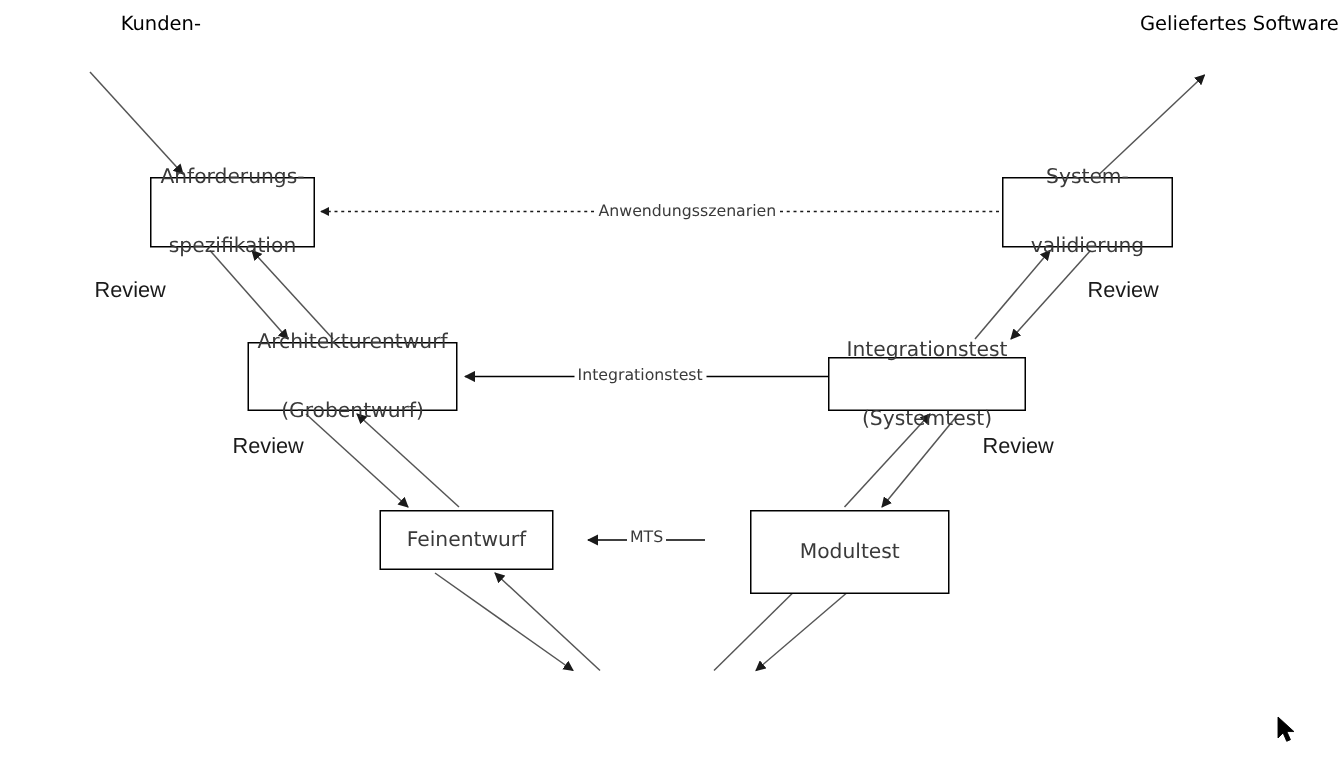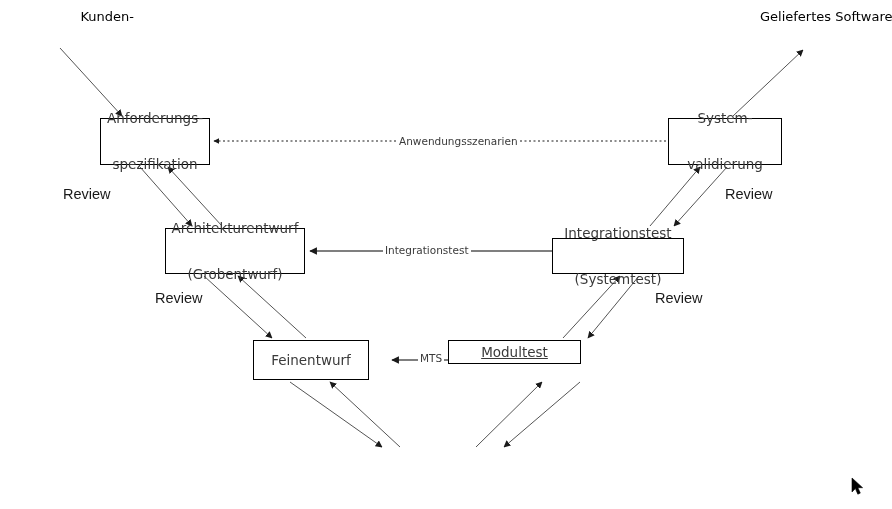--- a/index.html
+++ b/index.html
@@ -138,21 +138,21 @@
 
   <div class="node" id="n3" style="left: 552px; top: 228px; width: 132px; height: 36px; margin-top: 10px;">
     <span class="ln">Integrationstest</span>
     <span class="ln">(Systemtest)</span>
   </div>
 
   <div class="node" id="n4" style="left: 253px; top: 340px; width: 116px; height: 40px;">
     <span class="ln">Feinentwurf</span>
   </div>
 
-  <div class="node" id="n5" style="left: 448px; top: 340px; width: 133px; height: 24px; text-decoration: underline;">
+  <div class="node" id="n5" style="left: 500px; top: 340px; width: 133px; height: 56px;">
     <span class="ln">Modultest</span>
   </div>
 
 
   <div class="freetext" id="f0" style="left: 14px; top: 8px; width: 120px;">
     <span class="ln">Kunden-</span>
   </div>
 
   <div class="freetext" id="f1" style="left: 760px; top: 8px; width: 130px;">
     <span class="ln">Geliefertes Software</span>

